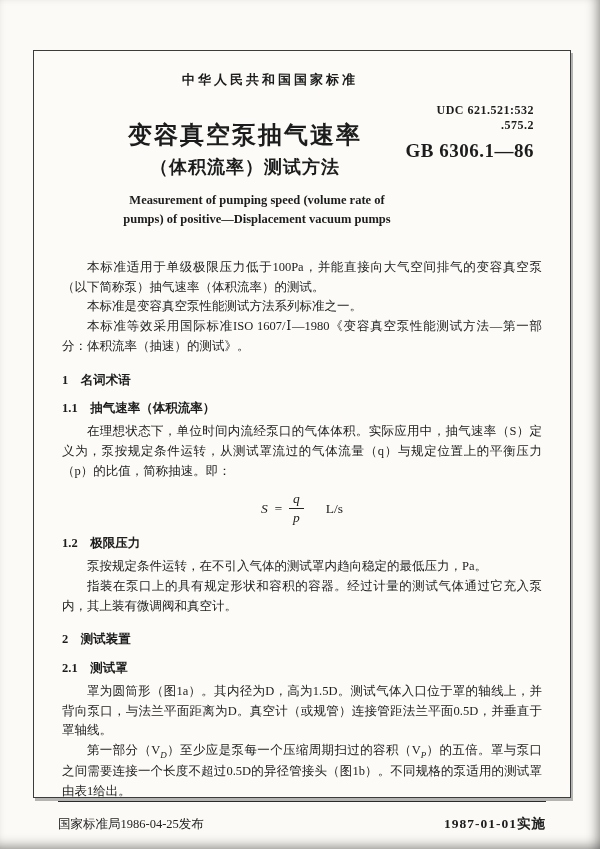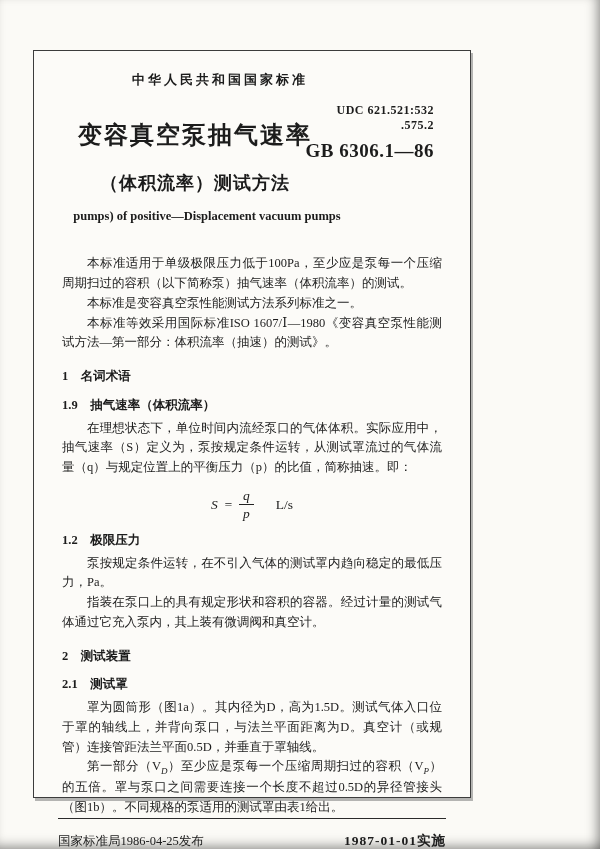--- a/index.html
+++ b/index.html
@@ -12,21 +12,21 @@
     overflow:hidden;
   }
   .sheet {
     position:absolute; inset:0;
     background:#fbfaf6;
     box-shadow: inset -10px 0 12px -7px rgba(0,0,0,.38),
                 inset 0 -10px 12px -7px rgba(0,0,0,.38);
   }
   .frame {
     position:absolute; left:33px; top:50px;
-    width:438px; height:748px;
+    width:538px; height:748px;
     background:#fcfbf8;
     border:1px solid #3c3c3c;
     box-shadow: 2px 3px 0 rgba(110,110,110,.5);
     display:flex; flex-direction:column;
     padding:16px 22px 14px 22px;
   }
   
   .hdr { position:relative; }
   .hdr-top {
     text-align:center;
@@ -41,21 +41,21 @@
   .udc { font-size:12px; letter-spacing:.5px; }
   .udc-2 { text-align:right; padding-left:28px; }
   .gb-code { margin-top:7px; font-size:19px; letter-spacing:.5px; }
   .titles {
     margin-top:30px;
     text-align:center;
     transform:translateX(-57px);
     font-weight:bold;
   }
   .cn-title-1 { font-size:24px; letter-spacing:2px; }
-  .cn-title-2 { font-size:18px; letter-spacing:1px; margin-top:20px; }
+  .cn-title-2 { font-size:18px; letter-spacing:1px; margin-top:4px; }
   .en-title {
     margin-top:12px;
     text-align:center;
     transform:translateX(-45px);
     font-weight:bold; font-size:12.5px; line-height:1.55;
   }
   .rule-thick { height:3px; background:#161616; margin-top:16px; }
   
   .doc-body { margin-top:12px; font-size:12.5px; line-height:1.58; padding:0 6px; }
   .p { text-indent:2em; text-align:justify; }
@@ -97,34 +97,35 @@
         </div>
         <div class="gb-code">GB 6306.1—86</div>
       </div>
 
       <div class="titles">
         <div class="cn-title-1">变容真空泵抽气速率</div>
         <div class="cn-title-2">（体积流率）测试方法</div>
       </div>
 
       <div class="en-title">
+        <div>Measurement of pumping speed (volume rate of</div>
         <div>pumps) of positive—Displacement vacuum pumps</div>
       </div>
     </div>
 
     <div class="rule-thick"></div>
 
     <div class="doc-body">
-      <p class="p">本标准适用于单级极限压力低于100Pa，至少应是泵每一个压缩周期扫过的容积（以下简称泵）抽气速率（体积流率）的测试。</p>
+      <p class="p">本标准适用于单级极限压力低于100Pa，并能直接向大气空间排气的变容真空泵（以下简称泵）抽气速率（体积流率）的测试。</p>
       <p class="p">本标准是变容真空泵性能测试方法系列标准之一。</p>
       <p class="p">本标准等效采用国际标准ISO 1607/Ⅰ—1980《变容真空泵性能测试方法—第一部分：体积流率（抽速）的测试》。</p>
 
       <div class="h h1">1　名词术语</div>
 
-      <div class="h">1.9　抽气速率（体积流率）</div>
+      <div class="h">1.1　抽气速率（体积流率）</div>
       <p class="p">在理想状态下，单位时间内流经泵口的气体体积。实际应用中，抽气速率（S）定义为，泵按规定条件运转，从测试罩流过的气体流量（q）与规定位置上的平衡压力（p）的比值，简称抽速。即：</p>
 
       <div class="formula">
         <span>S</span>
         <span>=</span>
         <span class="frac">
           <span class="num">q</span>
           <span class="den">p</span>
         </span>
         <span class="f-unit">L/s</span>

